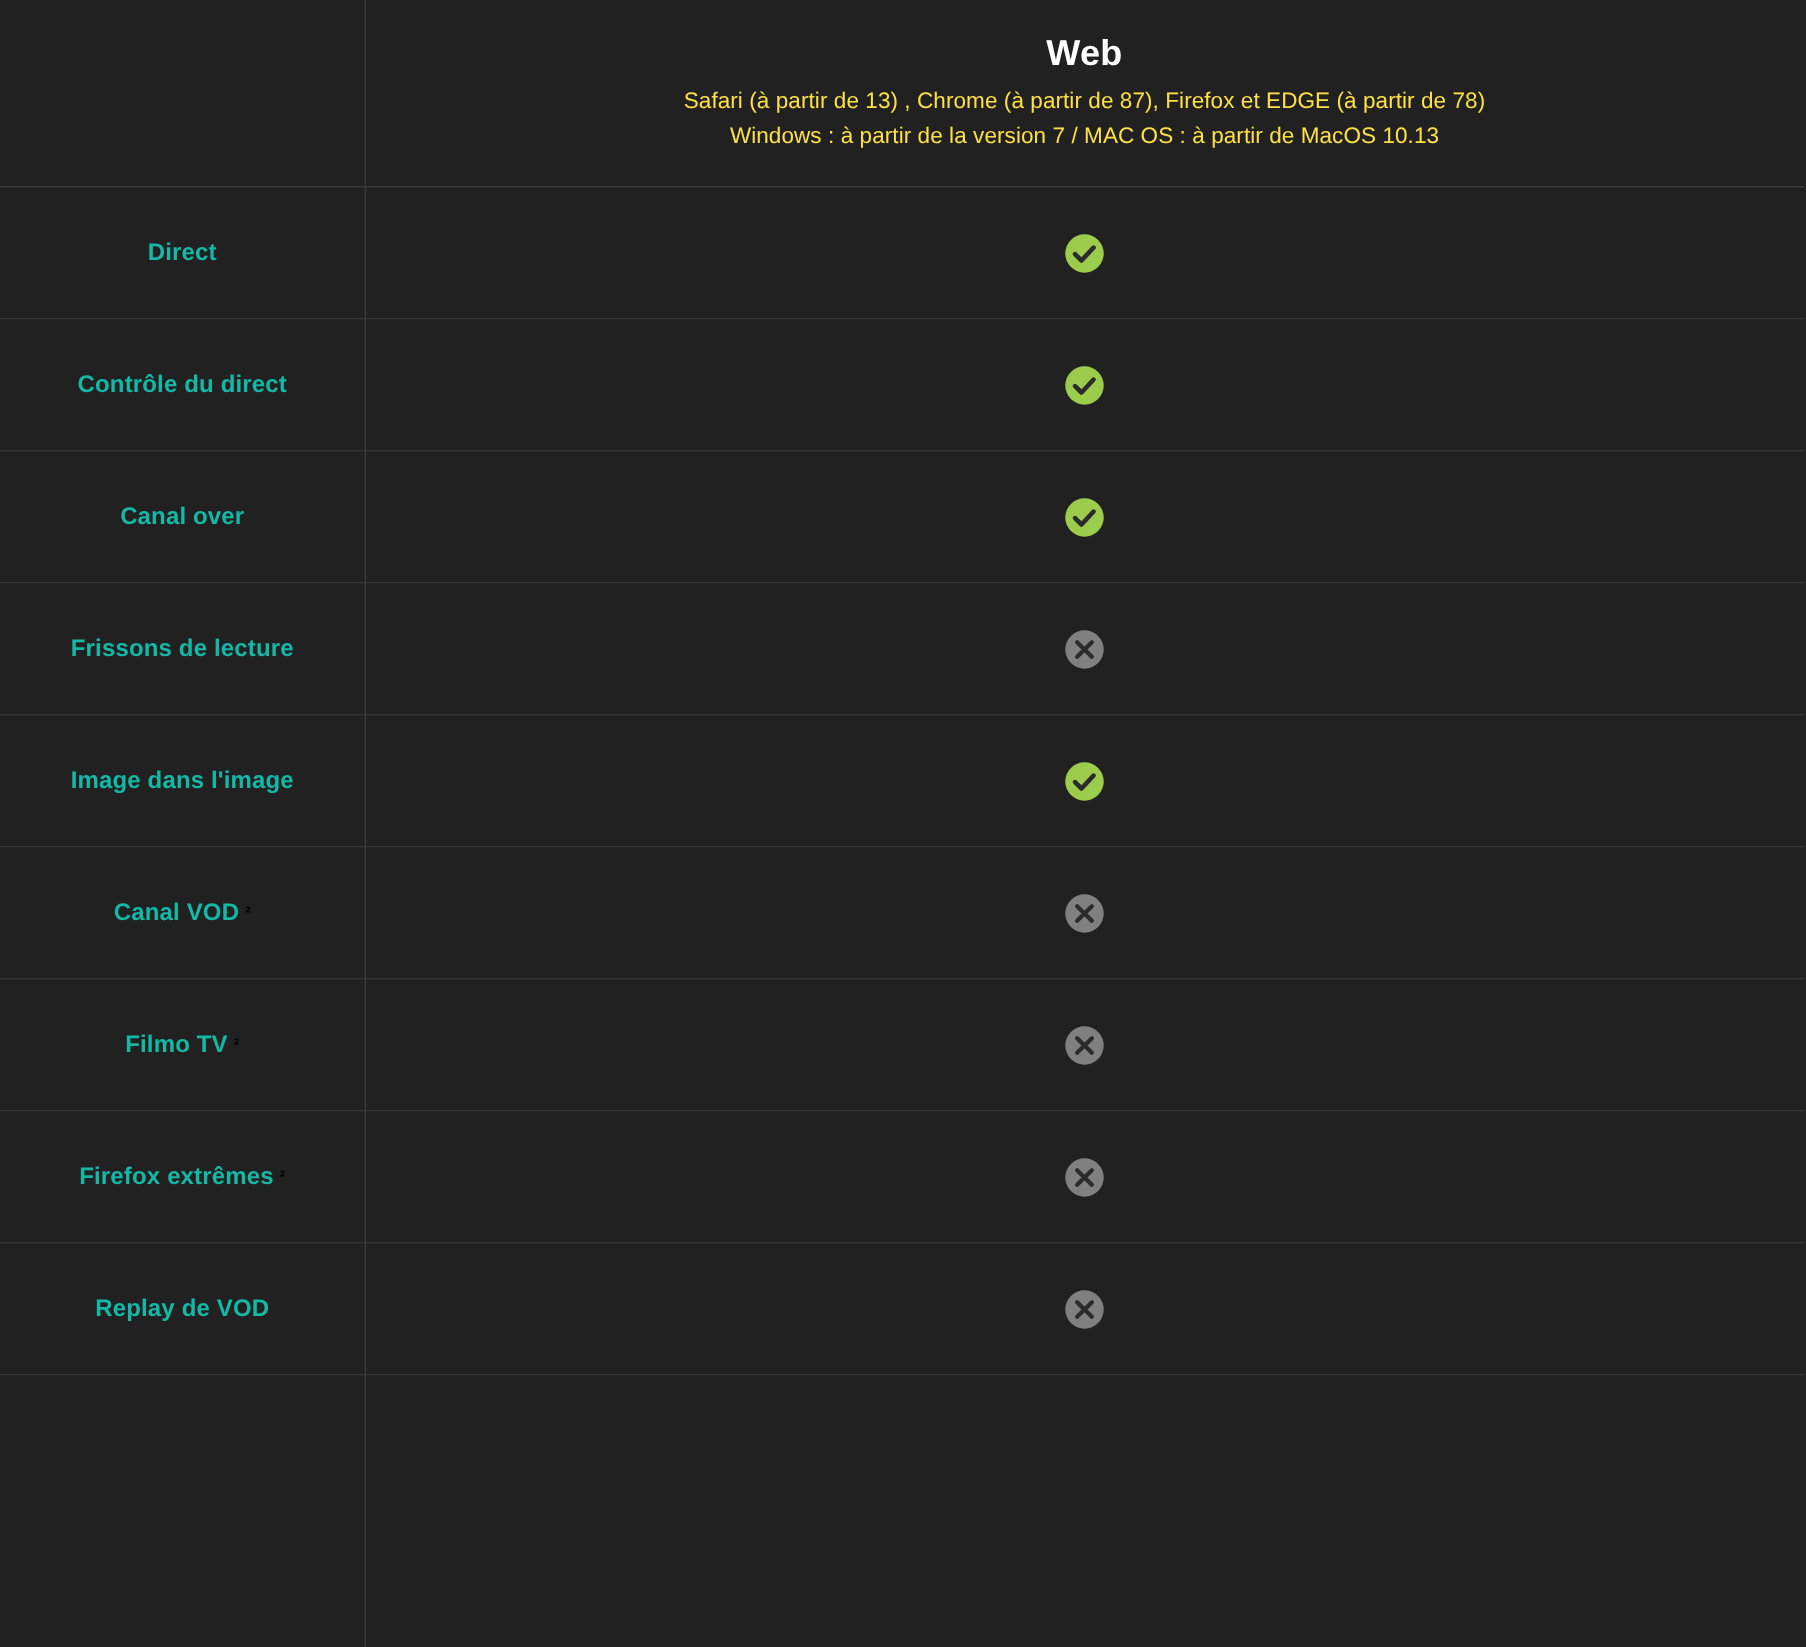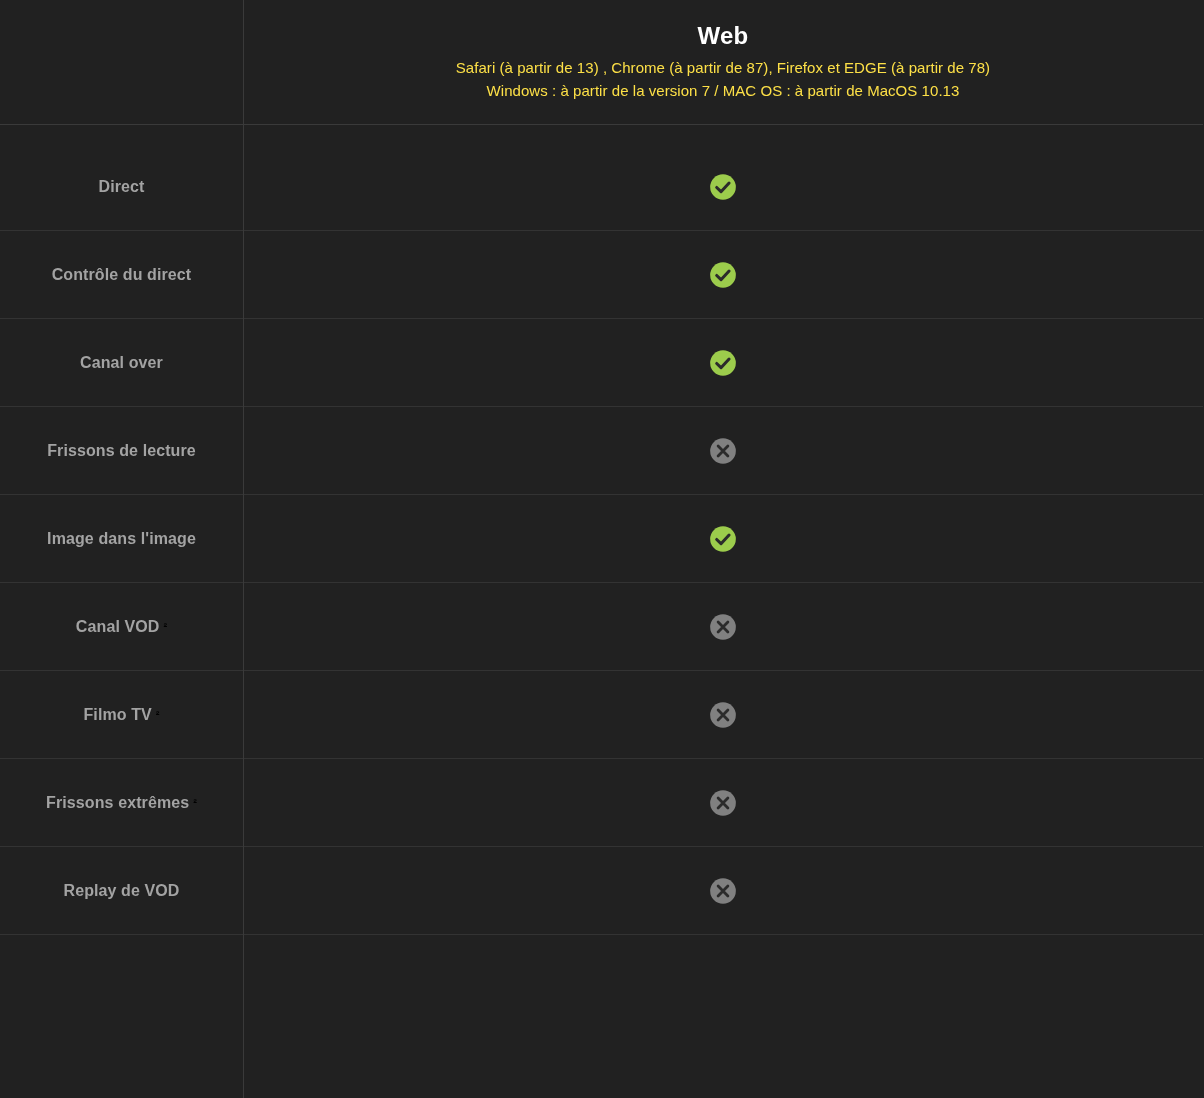--- a/index.html
+++ b/index.html
@@ -12,21 +12,20 @@
     overflow: hidden;
   }
 
   .compat-table {
     width: 1203px;
     height: 1098px;
     display: flex;
     flex-direction: column;
     background: #212121;
     position: relative;
-    gap: 18px;
   }
 
   
   .col-divider {
     position: absolute;
     left: 243px;
     top: 0;
     width: 1px;
     height: 1098px;
     background: #3a3a3a;
@@ -85,21 +84,21 @@
     border-bottom: 1px solid #333333;
   }
 
   .feature-row:last-child {
     border-bottom: 1px solid #333333;
   }
 
   .feature-label {
     font-size: 16px;
     font-weight: bold;
-    color: #a3a3a3;
+    color: #14b8a6;
     text-align: center;
     letter-spacing: 0.1px;
   }
 
   .sup {
     font-size: 11px;
     vertical-align: super;
     font-weight: bold;
   }
 
@@ -223,21 +222,21 @@
           <span title="Non disponible">
             <svg class="status-icon icon-cross" viewBox="0 0 24 24">
               <circle cx="12" cy="12" r="11"></circle>
               <path d="M7.8 7.8 L16.2 16.2 M16.2 7.8 L7.8 16.2" fill="none" stroke-width="2.4" stroke-linecap="round"></path>
             </svg>
           </span>
         </div>
       </div>
       <div class="feature-row">
         <div class="label-cell">
-          <span class="feature-label">Frissons extrêmes</span>
+          <span class="feature-label">Firefox extrêmes</span>
           <span class="sup" style="margin-left: 4px;">²</span>
         </div>
         <div class="value-cell">
           <span title="Non disponible">
             <svg class="status-icon icon-cross" viewBox="0 0 24 24">
               <circle cx="12" cy="12" r="11"></circle>
               <path d="M7.8 7.8 L16.2 16.2 M16.2 7.8 L7.8 16.2" fill="none" stroke-width="2.4" stroke-linecap="round"></path>
             </svg>
           </span>
         </div>

